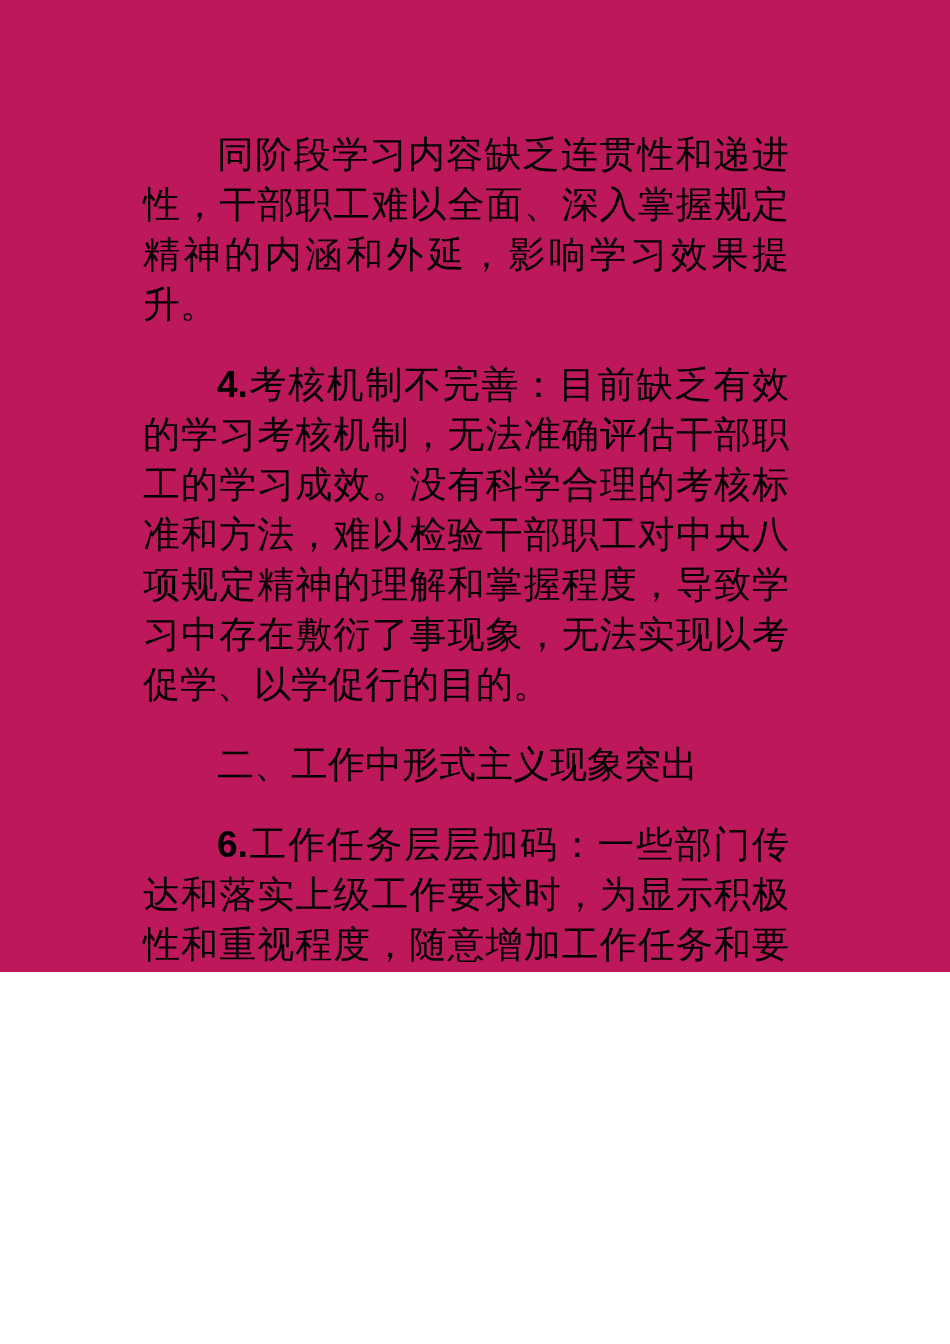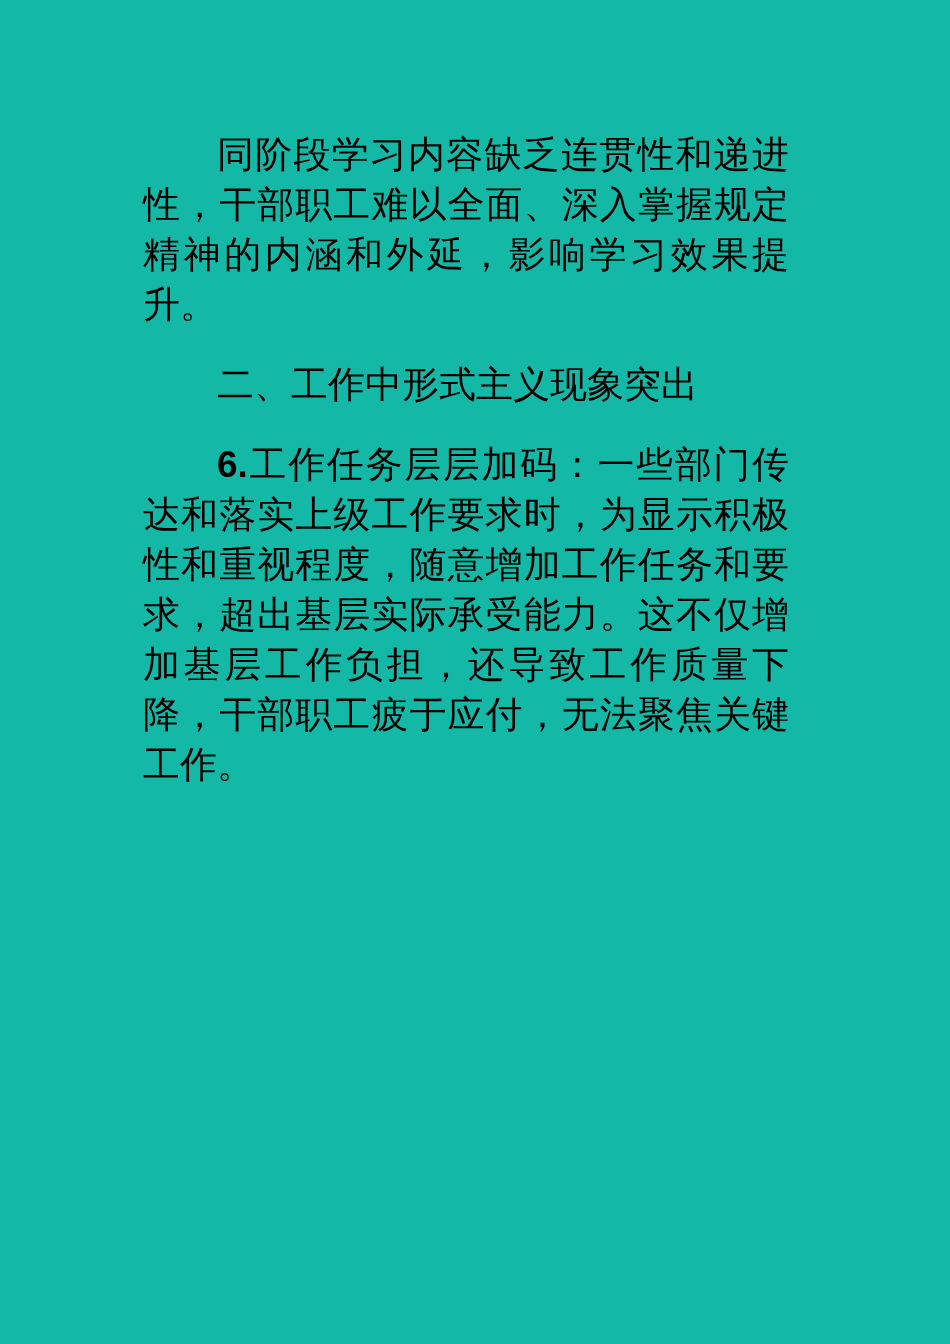--- a/index.html
+++ b/index.html
@@ -7,22 +7,22 @@
     margin: 0;
     padding: 0;
     background: #ffffff;
   }
   body {
     font-family: "Liberation Sans", "DejaVu Sans", sans-serif;
   }
   .page {
     position: relative;
     width: 950px;
-    height: 1344px;
-    background: #14b8a6;
+    height: 972px;
+    background: #be185d;
     overflow: hidden;
     box-sizing: border-box;
   }
   .text-column {
     position: absolute;
     left: 143px;
     top: 130px;
     width: 646px;
   }
   .para {
@@ -56,20 +56,23 @@
 </head>
 <body>
 
 <div class="page">
   <div class="text-column">
 
     <p class="para indent">
       <span>同阶段学习内容缺乏连贯性和递进性，干部职工难以全面、深入掌握规定精神的内涵和外延，影响学习效果提升。</span>
     </p>
 
+    <p class="para indent">
+      <span class="num">4.</span><span>考核机制不完善：目前缺乏有效的学习考核机制，无法准确评估干部职工的学习成效。没有科学合理的考核标准和方法，难以检验干部职工对中央八项规定精神的理解和掌握程度，导致学习中存在敷衍了事现象，无法实现以考促学、以学促行的目的。</span>
+    </p>
 
     <p class="heading">
       <span>二、工作中形式主义现象突出</span>
     </p>
 
 
     <p class="para indent">
       <span class="num">6.</span><span>工作任务层层加码：一些部门传达和落实上级工作要求时，为显示积极性和重视程度，随意增加工作任务和要求，超出基层实际承受能力。这不仅增加基层工作负担，还导致工作质量下降，干部职工疲于应付，无法聚焦关键工作。</span>
     </p>
 

